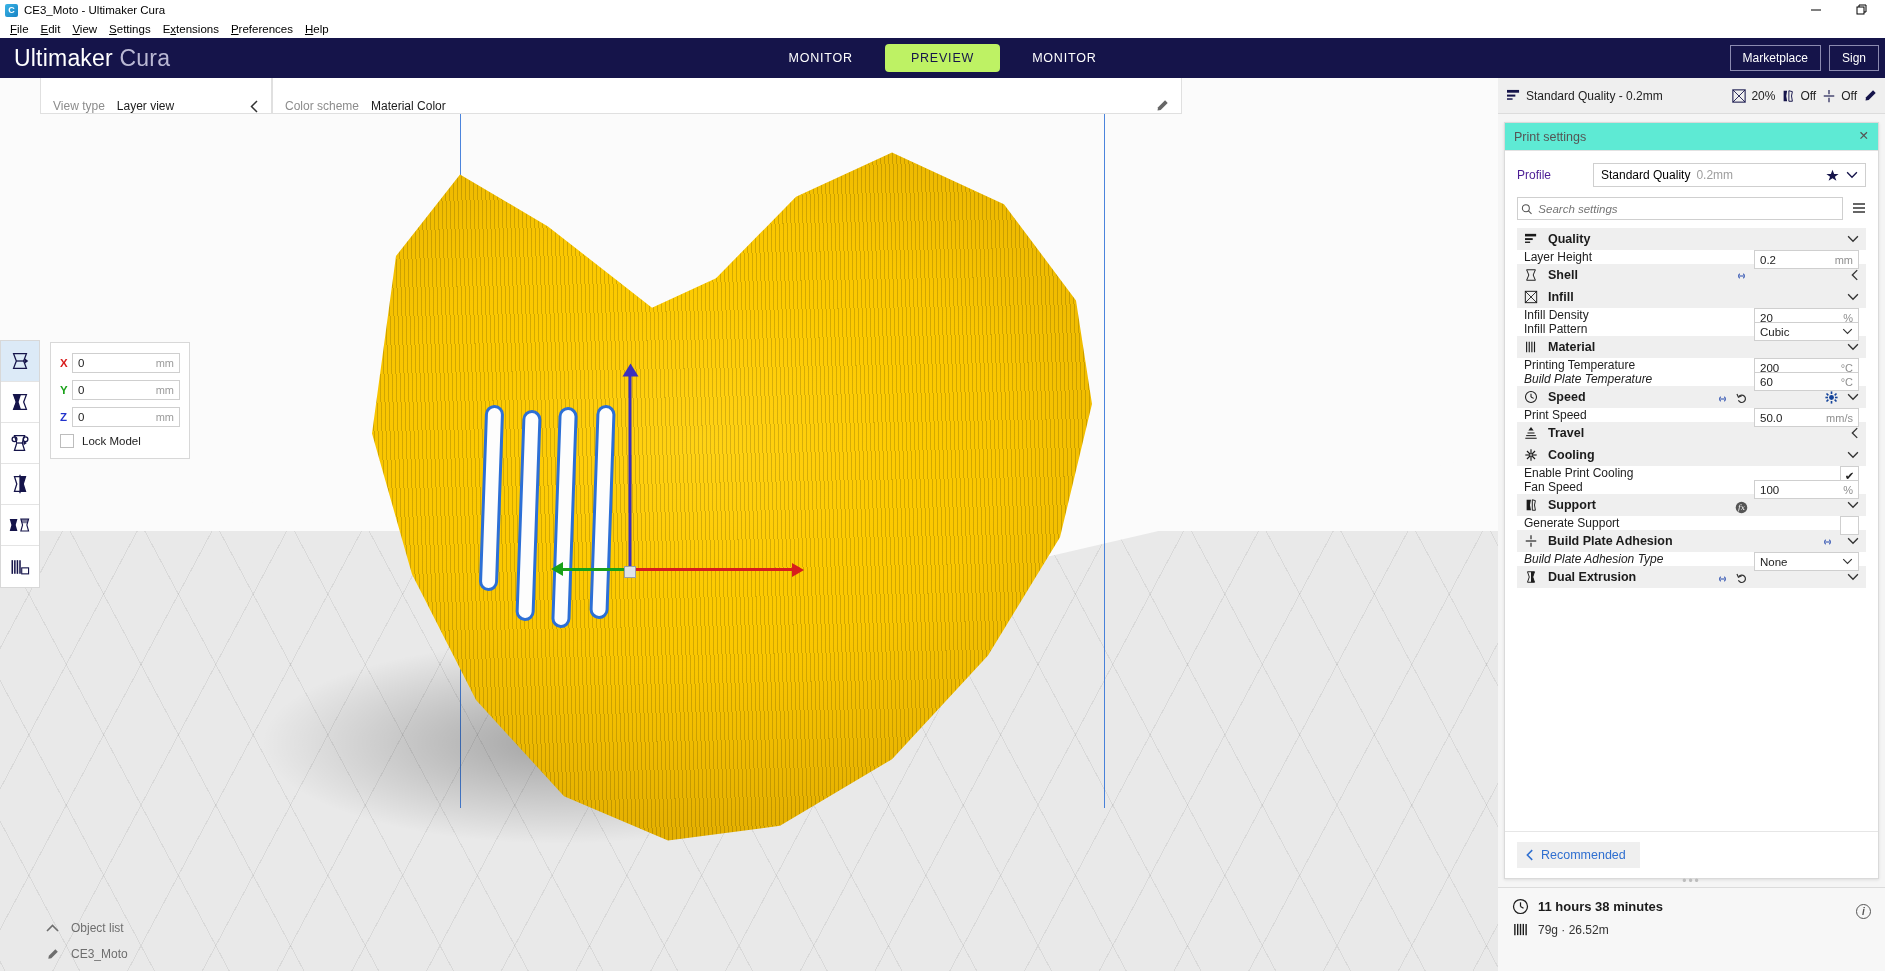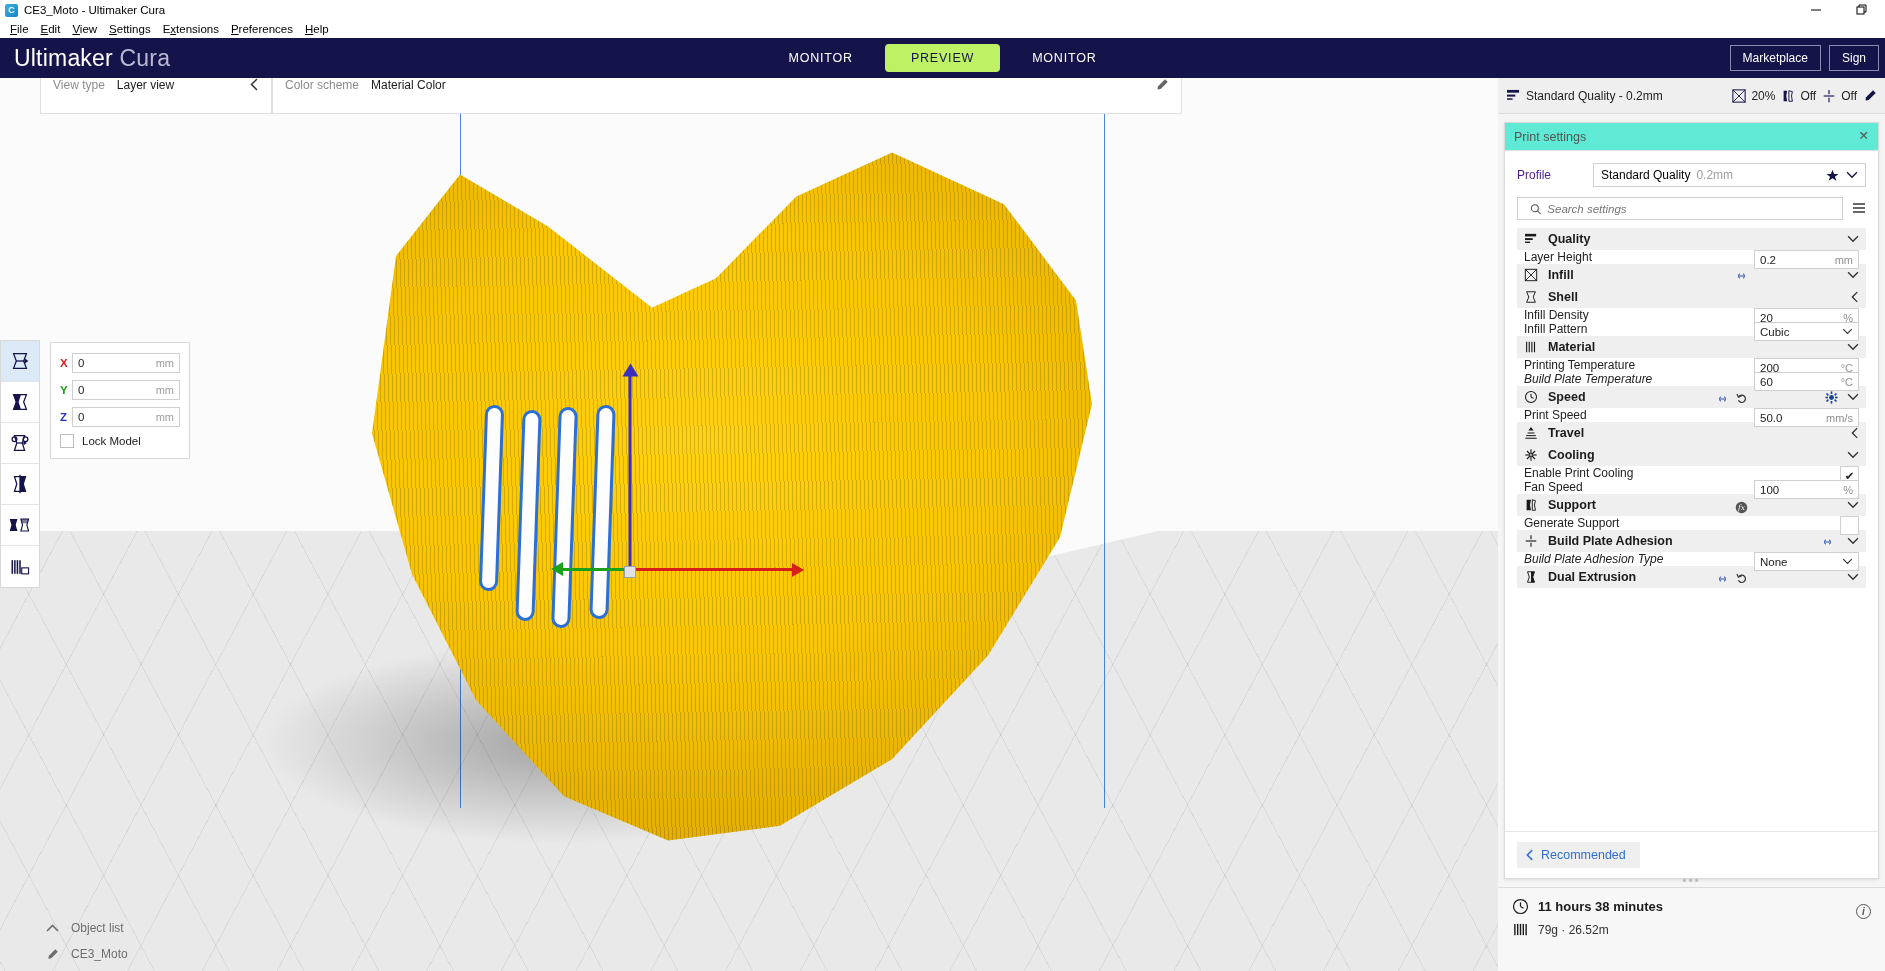--- a/index.html
+++ b/index.html
@@ -145,21 +145,21 @@
   .lockrow { display:flex; align-items:center; gap:8px; margin-top:3px; }
   .cbox { width:14px; height:14px; border:1px solid #bdbdbd; background:#fff; }
   .lockrow span { font-size:11.5px; color:#222; }
 
   
   .viewbar {
     position:absolute; top:0; left:40px; height:36px; display:flex;
   }
   .view-seg {
     background:#fff; border:1px solid #e0e0e0; border-top:none;
-    display:flex; align-items:flex-start; height:36px; padding: 0 12px; gap:10px;
+    display:flex; align-items:flex-end; height:36px; padding: 0 12px; gap:10px;
   }
   .view-seg.first { width: 232px; justify-content: space-between; }
   .view-seg.second { width: 910px; justify-content: space-between; }
   .lbl-muted { font-size:12px; color:#8c8c8c; }
   .lbl-strong { font-size:12px; color:#1b1b1b; }
   .seg-left { display:flex; gap:12px; align-items:center; }
 
   
   .configstrip {
     position:absolute; top:0; right:0; width:387px; height:36px;
@@ -188,21 +188,21 @@
   .profile-select {
     flex:1; height:24px; border:1px solid #cfcfcf; background:#fff;
     display:flex; align-items:center; padding: 0 7px; gap:6px; font-size:12px;
   }
   .profile-select .sub { color:#9e9e9e; }
   .profile-select .icons { margin-left:auto; display:flex; gap:7px; align-items:center; color:#15144a; }
 
   .search-row { display:flex; align-items:center; gap:9px; padding: 2px 12px 8px 12px; }
   .search-box {
     flex:1; height:23px; border:1px solid #cfcfcf; background:#fff; display:flex;
-    align-items:center; gap:6px; padding: 0 12px;
+    align-items:center; gap:6px; padding: 0 3px;
   }
   .search-box input {
     border:none; outline:none; font-size:11.5px; font-style:italic; color:#8a8a8a;
     width:100%; font-family:"Liberation Sans", sans-serif; background:transparent;
   }
   .hamburger { color:#333; }
 
   .settings-list { flex:1; overflow:hidden; padding: 0 12px; }
   .cat {
     height:22px; background:#efefef; display:flex; align-items:center;
@@ -554,40 +554,40 @@
             </svg>
         </span>
         <span class="sval">
           <span>0.2</span>
           <span class="unit">mm</span>
         </span>
       </div>
 
       <div class="cat">
         <svg width="14" height="14" viewBox="0 0 16 16">
+          <path d="M3 2 L13 2 L10.5 8 L13 14 L3 14 L5.5 8 Z" fill="none" stroke="#1b1b1b" stroke-width="1.1"></path>
+          </svg>
+        <span class="ctext">Shell</span>
+        <span class="cright">
+          <svg width="8" height="12" viewBox="0 0 9 13">
+            <polyline points="7,1 1.5,6.5 7,12" fill="none" stroke="#333" stroke-width="1.5"></polyline>
+            </svg>
+        </span>
+      </div>
+
+      <div class="cat">
+        <svg width="14" height="14" viewBox="0 0 16 16">
           <rect x="1.5" y="1.5" width="13" height="13" fill="none" stroke="#1b1b1b" stroke-width="1.1"></rect>
           <line x1="1.5" y1="1.5" x2="14.5" y2="14.5" stroke="#1b1b1b" stroke-width="1"></line>
           <line x1="14.5" y1="1.5" x2="1.5" y2="14.5" stroke="#1b1b1b" stroke-width="1"></line>
           </svg>
         <span class="ctext">Infill</span>
         <span class="cright">
           <svg width="12" height="8" viewBox="0 0 13 9">
             <polyline points="1,1.5 6.5,7 12,1.5" fill="none" stroke="#333" stroke-width="1.5"></polyline>
-            </svg>
-        </span>
-      </div>
-
-      <div class="cat">
-        <svg width="14" height="14" viewBox="0 0 16 16">
-          <path d="M3 2 L13 2 L10.5 8 L13 14 L3 14 L5.5 8 Z" fill="none" stroke="#1b1b1b" stroke-width="1.1"></path>
-          </svg>
-        <span class="ctext">Shell</span>
-        <span class="cright">
-          <svg width="8" height="12" viewBox="0 0 9 13">
-            <polyline points="7,1 1.5,6.5 7,12" fill="none" stroke="#333" stroke-width="1.5"></polyline>
             </svg>
         </span>
       </div>
       <div class="srow">
         <span class="sname">Infill Density</span>
         <span class="mid"></span>
         <span class="sval">
           <span>20</span>
           <span class="unit">%</span>
         </span>

